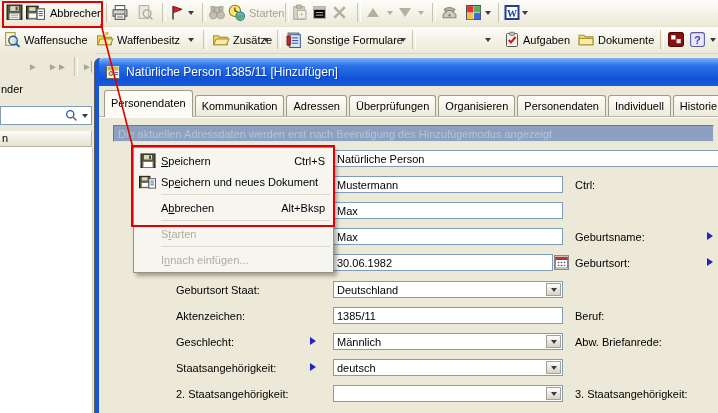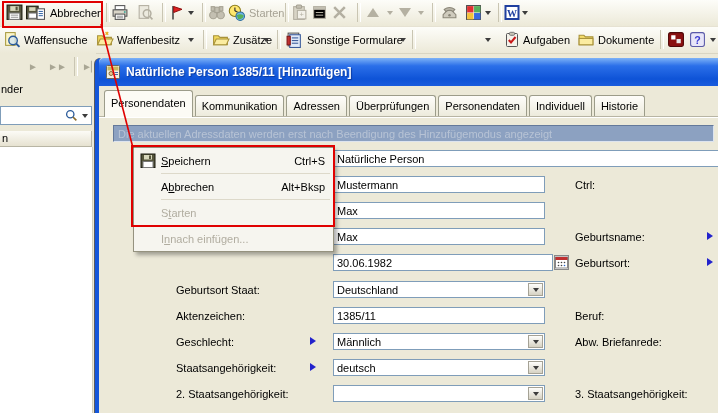--- a/index.html
+++ b/index.html
@@ -22,35 +22,35 @@
   #lpanel{position:absolute;left:0;top:53px;width:96px;height:360px;background:#ece9d8;}
   .lp-arrow{color:#a9a694;font-size:10px;letter-spacing:-1px;}
   #lp-search{position:absolute;left:0;top:53px;width:92px;height:19px;background:#fff;border:1px solid #7f9db9;box-sizing:border-box;display:flex;align-items:center;justify-content:flex-end;gap:4px;padding-right:3px;}
   #lp-header{position:absolute;left:0;top:78px;width:92px;height:16px;background:linear-gradient(#fcfbf6,#e6e2d1);border-bottom:1px solid #b8b5a4;border-right:1px solid #b8b5a4;box-sizing:border-box;padding:1px 0 0 2px;}
   #lp-list{position:absolute;left:0;top:94px;width:92px;height:266px;background:#fff;border-right:1px solid #d4d0bc;}
   
   #dlg{position:absolute;left:95px;top:58px;width:627px;height:355px;background:#ece9d8;
        border-left:4px solid #1456da;box-shadow:-1px 0 0 #5a5a5c;border-top-left-radius:6px;}
   #titlebar{height:28px;border-top-left-radius:5px;display:flex;align-items:center;gap:5px;padding-left:6px;
        background:linear-gradient(180deg,#7db2f7 0%,#2b6fe9 28%,#0e53d7 75%,#1a5cdd 100%);}
-  #titlebar .ttext{color:#fff;font-weight:bold;font-size:12px;text-shadow:1px 1px 1px #0a3aa0;}
+  #titlebar .ttext{color:#fff;font-weight:normal;font-size:12px;text-shadow:1px 1px 1px #0a3aa0;}
   #tabs{position:absolute;left:5px;top:31px;display:flex;align-items:flex-end;gap:2px;height:28px;}
   .tab{height:22px;box-sizing:border-box;padding:4px 6px 0 6px;background:linear-gradient(#fefdfa,#eceadb);
        border:1px solid #9c9c8a;border-bottom:none;border-radius:3px 3px 0 0;font-size:11px;white-space:nowrap;}
   .tab.active{height:27px;padding-top:6px;background:#fcfbf5;position:relative;z-index:2;}
   #tabline{position:absolute;left:0;top:58px;width:627px;height:1px;background:#fff;border-top:1px solid #b8b5a4;}
   #infobar{position:absolute;left:14px;top:67px;width:601px;height:17px;box-sizing:border-box;
        background:#8ca1c1;border-top:1px solid #64799a;border-left:1px solid #64799a;border-bottom:1px solid #dde4ef;border-right:1px solid #dde4ef;
        color:#b7c3d5;padding:2px 4px;white-space:nowrap;overflow:hidden;}
   .frow{position:absolute;left:0;width:627px;height:18px;}
   .flabel{position:absolute;left:77px;top:3px;}
   .fright{position:absolute;left:476px;top:3px;white-space:nowrap;}
   .barrow{position:absolute;top:4px;width:0;height:0;border-left:6px solid #2222cc;border-top:4px solid transparent;border-bottom:4px solid transparent;}
   .barrow.l{left:211px;} .barrow.r{left:608px;}
-  .ffield{position:absolute;left:234px;top:0;height:17px;width:212px;box-sizing:border-box;background:#fff;
+  .ffield{position:absolute;left:234px;top:0;height:17px;width:230px;box-sizing:border-box;background:#fff;
        border:1px solid #7f9db9;padding:2px 3px 0 3px;line-height:12px;white-space:nowrap;overflow:hidden;}
   .cbtn{position:absolute;right:1px;top:1px;width:15px;height:13px;box-sizing:border-box;
        background:linear-gradient(#fefefc,#d6d2c3);border:1px solid #a5a295;display:flex;align-items:center;justify-content:center;}
   .calbtn{position:absolute;left:455px;top:1px;width:15px;height:15px;background:#fff;border:1px solid #888;box-sizing:border-box;}
   
   #menu{position:absolute;left:133px;top:147px;width:199px;background:#f6f5ef;border:1px solid #95927f;
         box-shadow:3px 3px 4px rgba(0,0,0,.32);padding:2px 0;z-index:50;}
   .mi{height:21px;display:flex;align-items:center;padding-right:8px;font-size:11px;}
   .mi .ico{width:27px;display:flex;justify-content:center;flex:none;}
   .mi .sc{margin-left:auto;}
@@ -326,20 +326,21 @@
           <line x1="9.5" y1="10.5" x2="13" y2="10.5" stroke="#4a6aaa"></line>
         </svg>
       <span class="ttext">Natürliche Person 1385/11 [Hinzufügen]</span>
     </div>
 
     <div id="tabs">
       <div class="tab active">Personendaten</div>
       <div class="tab">Kommunikation</div>
       <div class="tab">Adressen</div>
       <div class="tab">Überprüfungen</div>
+      <div class="tab">Organisieren</div>
       <div class="tab">Personendaten</div>
       <div class="tab">Individuell</div>
       <div class="tab">Historie</div>
 
     </div>
     <div id="tabline"></div>
 
     <div id="infobar">Die aktuellen Adressdaten werden erst nach Beendigung des Hinzufügemodus angezeigt</div>
 
     <div class="frow" style="top:92px">
@@ -423,20 +424,35 @@
           <svg width="16" height="16" viewBox="0 0 16 16">
             <rect x="1" y="1" width="14" height="13.5" fill="#56563c" stroke="#1c1c10"></rect>
             <rect x="4" y="2" width="8" height="4.5" fill="#d8d8bc"></rect>
             <rect x="9" y="2.5" width="2" height="3.5" fill="#56563c"></rect>
             <rect x="3" y="8.5" width="10" height="6" fill="#fff" stroke="#777"></rect>
           </svg>
         </span>
       <span><span></span><span class="accel">S</span><span>peichern</span></span>
       <span class="sc">Ctrl+S</span>
     </div>
+    <div class="mi">
+      <span class="ico">
+          <svg width="17" height="16" viewBox="0 0 18 16">
+            <rect x="0.5" y="2" width="11" height="12" fill="#56563c" stroke="#1c1c10"></rect>
+            <rect x="3" y="3" width="6" height="3.5" fill="#d8d8bc"></rect>
+            <rect x="2.5" y="8.5" width="7.5" height="5" fill="#fff" stroke="#777"></rect>
+            <rect x="10.5" y="4.5" width="7" height="10" fill="#fff" stroke="#555"></rect>
+            <line x1="12" y1="7" x2="16" y2="7" stroke="#3a6aa8"></line>
+            <line x1="12" y1="9" x2="16" y2="9" stroke="#3a6aa8"></line>
+            <line x1="12" y1="11" x2="16" y2="11" stroke="#3a6aa8"></line>
+          </svg>
+        </span>
+      <span><span>Sp</span><span class="accel">e</span><span>ichern und neues Dokument</span></span>
+      <span class="sc"></span>
+    </div>
     <div class="msep"></div>
     <div class="mi">
       <span class="ico"></span>
       <span><span>A</span><span class="accel">b</span><span>brechen</span></span>
       <span class="sc">Alt+Bksp</span>
     </div>
     <div class="msep"></div>
     <div class="mi disabled">
       <span class="ico"></span>
       <span><span>S</span><span class="accel">t</span><span>arten</span></span>

